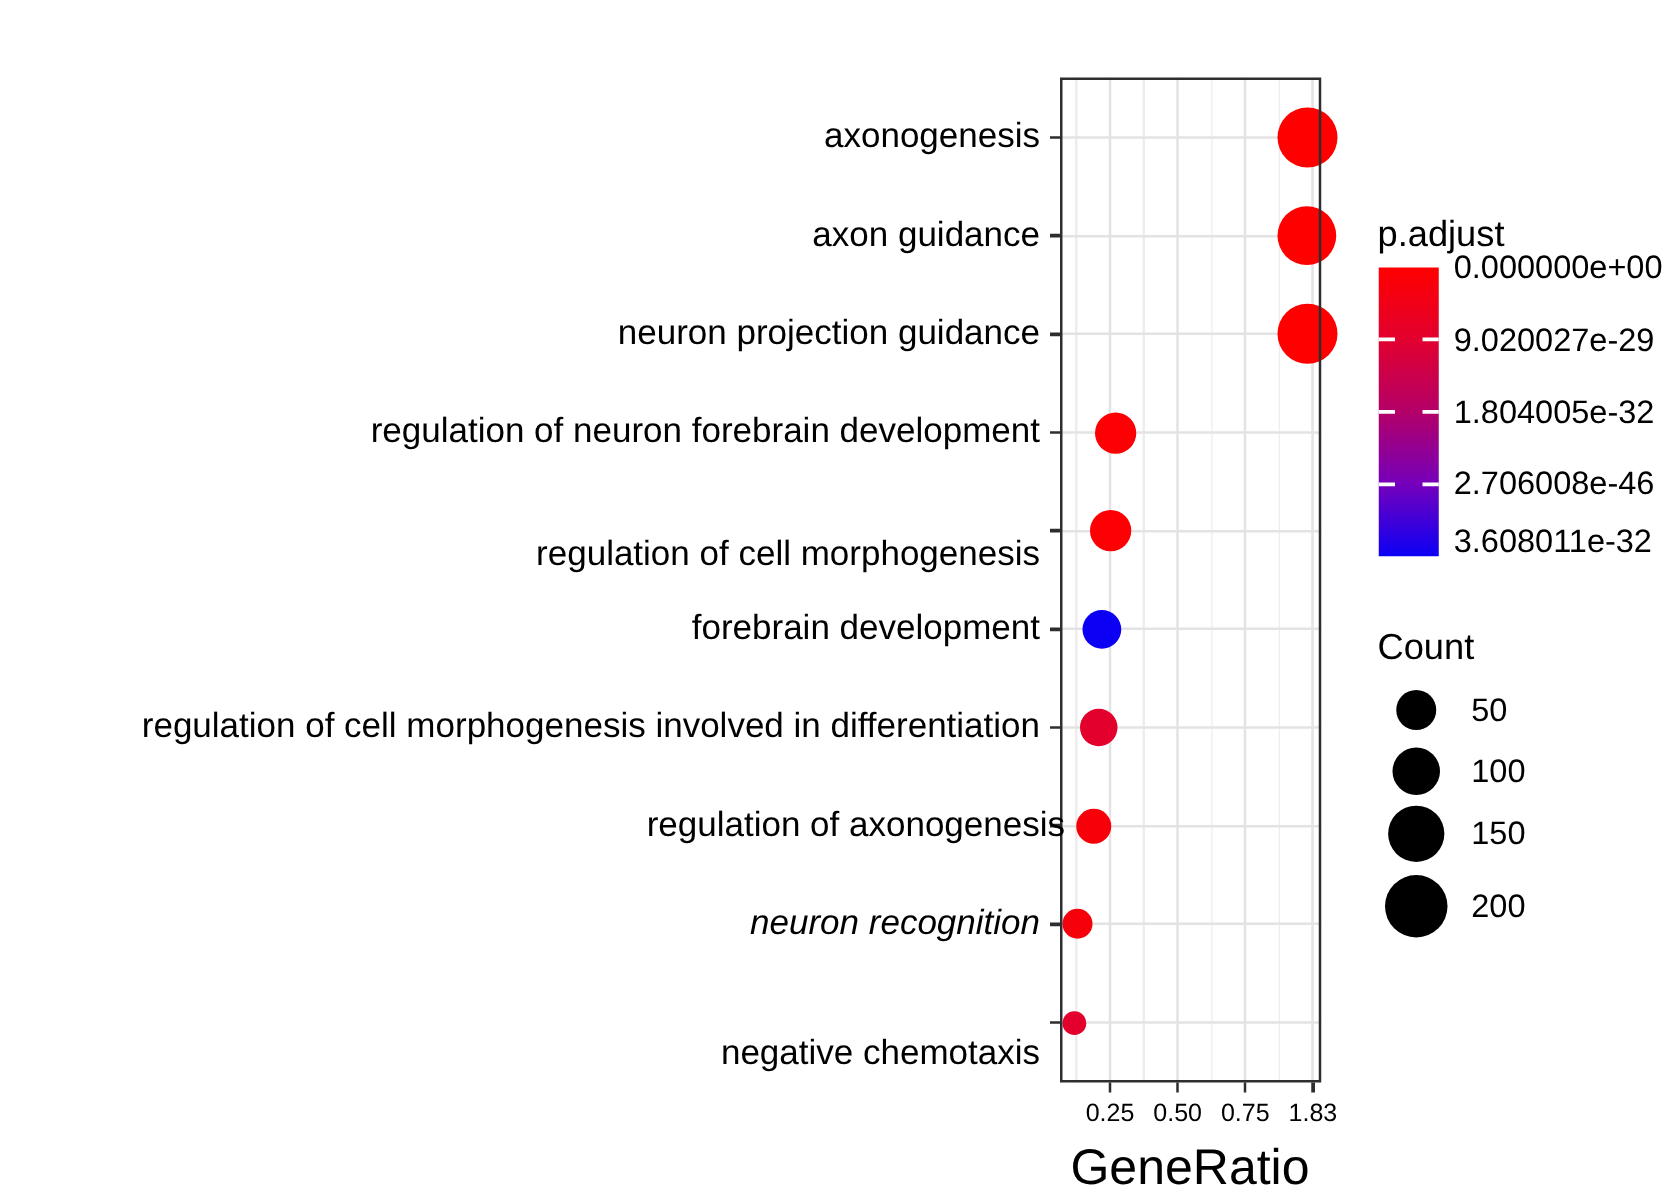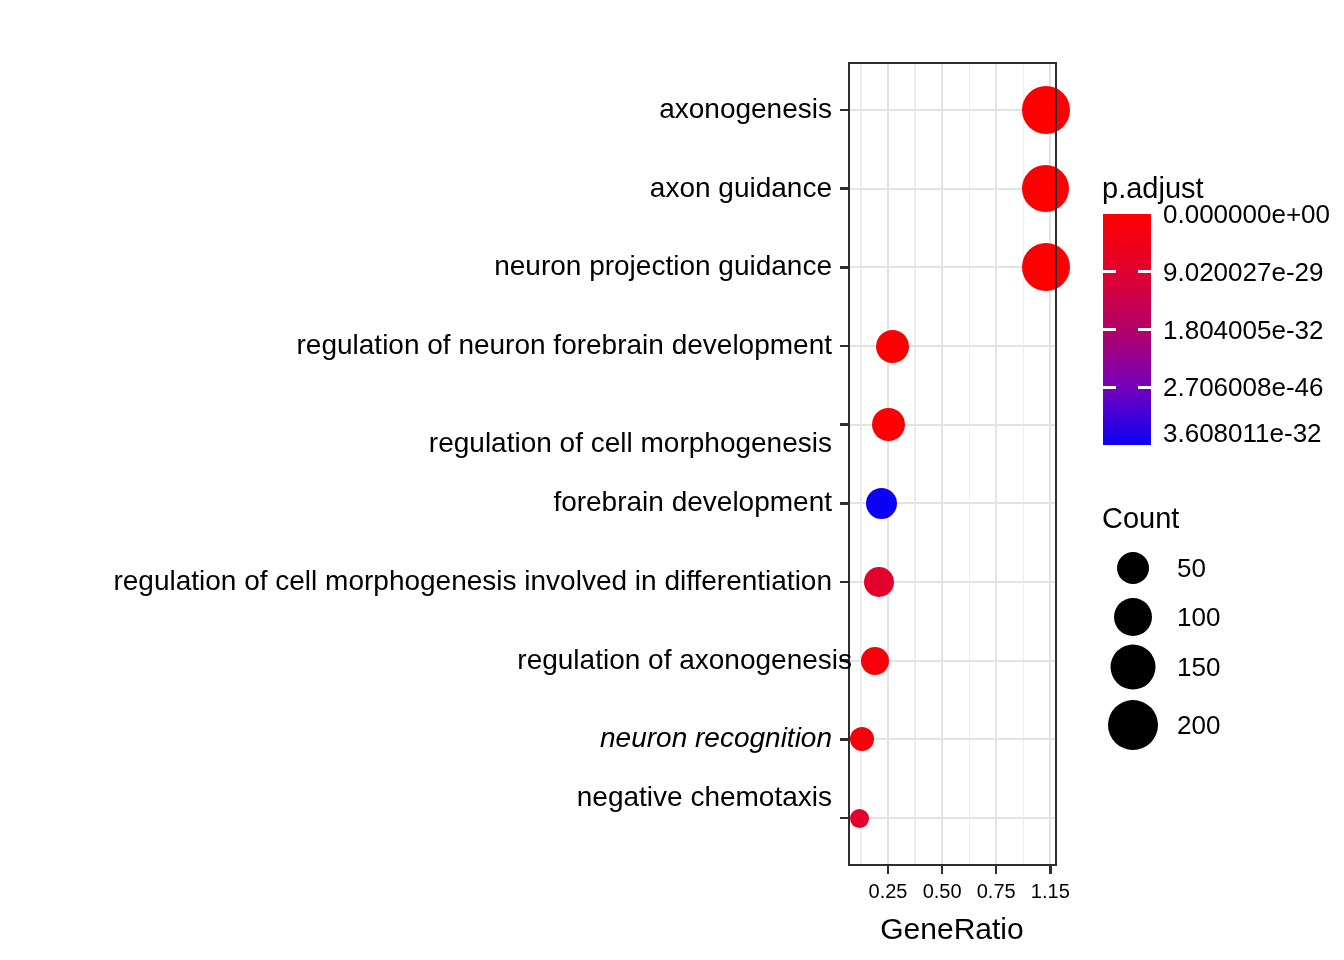--- a/index.html
+++ b/index.html
@@ -8,21 +8,21 @@
     font-family:"Liberation Sans",sans-serif;color:#000;overflow:hidden;
   }
   .panel{position:absolute;left:848px;top:62px;width:209px;height:804px;background:#ffffff;overflow:visible;}
   .panel-border{position:absolute;left:848px;top:62px;width:209px;height:804px;border:2px solid #2e2e2e;box-sizing:border-box;pointer-events:none;}
   .gl{position:absolute;background:#e3e3e3;}
   .gl.minor{background:#ededed;}
   .dot{position:absolute;border-radius:50%;}
   .tickmark{position:absolute;background:#2e2e2e;}
   .ylab{position:absolute;left:0;width:832px;text-align:right;font-size:28px;line-height:1.1;white-space:nowrap;transform:translateY(-52%);}
   .xlab{position:absolute;width:96px;text-align:center;font-size:20px;transform:translateX(-50%);}
-  .axis-title{position:absolute;font-size:30px;transform:translateX(-50%);white-space:nowrap;}
+  .axis-title{position:absolute;font-size:40px;transform:translateX(-50%);white-space:nowrap;}
   .legend-title{position:absolute;font-size:29px;white-space:nowrap;}
   .colorbar{position:absolute;left:1103px;top:214px;width:48px;height:231px;}
   .cb-notch{position:absolute;width:13px;height:3px;background:#ffffff;}
   .lg-label{position:absolute;font-size:26px;transform:translateY(-50%);white-space:nowrap;}
   .lg-dot{position:absolute;background:#000;border-radius:50%;transform:translate(-50%,-50%);}
 </style>
 </head>
 <body>
 
 <div class="fig">
@@ -70,31 +70,31 @@
       <div class="ylab" style="top: 424.668px; margin-top: 19px;">regulation of cell morphogenesis</div>
       <div class="tickmark" style="left: 840px; top: 502.085px; width: 8px; height: 2.5px;"></div>
       <div class="ylab" style="top: 503.335px;">forebrain development</div>
       <div class="tickmark" style="left: 840px; top: 580.752px; width: 8px; height: 2.5px;"></div>
       <div class="ylab" style="top: 582.002px;">regulation of cell morphogenesis involved in differentiation</div>
       <div class="tickmark" style="left: 840px; top: 659.419px; width: 8px; height: 2.5px;"></div>
       <div class="ylab" style="top: 660.669px; margin-left: 20px;">regulation of axonogenesis</div>
       <div class="tickmark" style="left: 840px; top: 738.086px; width: 8px; height: 2.5px;"></div>
       <div class="ylab" style="top: 739.336px; font-style: italic;">neuron recognition</div>
       <div class="tickmark" style="left: 840px; top: 816.753px; width: 8px; height: 2.5px;"></div>
-      <div class="ylab" style="top: 798px;">negative chemotaxis</div>
+      <div class="ylab" style="top: 843px;">negative chemotaxis</div>
     </div>
   <div id="x-axis">
       <div class="tickmark" style="left: 886.75px; top: 866px; width: 2.5px; height: 8px;"></div>
       <div class="xlab" style="left: 888px; top: 880px;">0.25</div>
       <div class="tickmark" style="left: 940.85px; top: 866px; width: 2.5px; height: 8px;"></div>
       <div class="xlab" style="left: 942.1px; top: 880px;">0.50</div>
       <div class="tickmark" style="left: 994.95px; top: 866px; width: 2.5px; height: 8px;"></div>
       <div class="xlab" style="left: 996.2px; top: 880px;">0.75</div>
       <div class="tickmark" style="left: 1049.05px; top: 866px; width: 2.5px; height: 8px;"></div>
-      <div class="xlab" style="left: 1050.3px; top: 880px;">1.15</div>
+      <div class="xlab" style="left: 1050.3px; top: 880px;">1.83</div>
     </div>
   <div class="axis-title" style="left:952px;top:912px">GeneRatio</div>
 
   <div class="legend-title" style="left:1102px;top:172px">p.adjust</div>
   <div class="colorbar" id="colorbar" style="background: linear-gradient(rgb(255, 0, 0) 0%, rgb(226, 0, 47) 25%, rgb(179, 0, 104) 50%, rgb(117, 0, 187) 75%, rgb(12, 0, 245) 100%);"></div>
   <div id="colorbar-extras">
       <div class="cb-notch" style="left: 1103px; top: 270.25px;"></div>
       <div class="cb-notch" style="left: 1138px; top: 270.25px;"></div>
       <div class="cb-notch" style="left: 1103px; top: 328px;"></div>
       <div class="cb-notch" style="left: 1138px; top: 328px;"></div>

